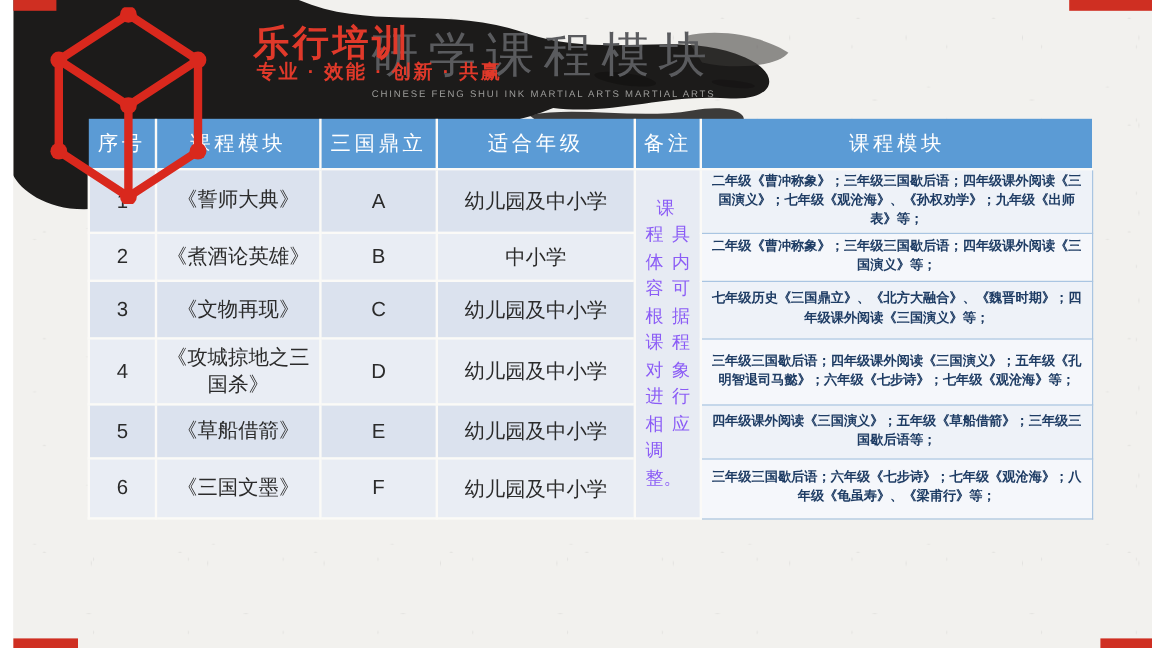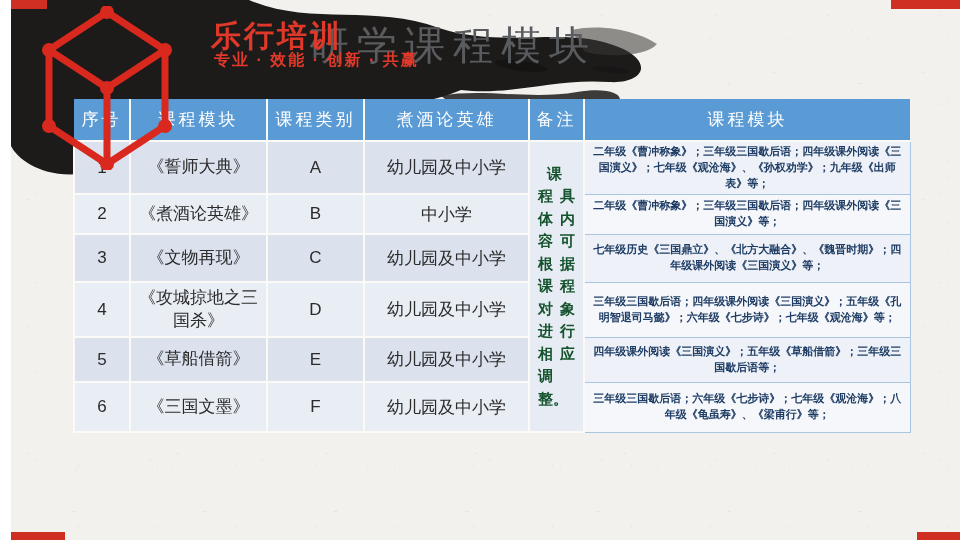--- a/index.html
+++ b/index.html
@@ -40,22 +40,22 @@
      color:#2b2b2b;font-size:17px;}
   tbody tr:nth-child(1){height:52px;}
   tbody tr:nth-child(2){height:40px;}
   tbody tr:nth-child(3){height:48px;}
   tbody tr:nth-child(4){height:55px;}
   tbody tr:nth-child(5){height:45px;}
   tbody tr:nth-child(6){height:50px;}
   tr.odd  td.stripe{background:#dbe2ee;}
   tr.even td.stripe{background:#e9edf4;}
   td.remark{background:#e7ebf3;padding:0;}
-  .remark-text{width:37px;margin:0 auto;font-size:15px;line-height:1.5;color:#14532d;
-     text-align:justify;text-indent:9px;word-break:break-all;font-weight:bold;}
+  .remark-text{width:37px;margin:0 auto;font-size:15px;line-height:1.5;color:#8b5cf6;
+     text-align:justify;text-indent:9px;word-break:break-all;}
   td.guide{border:1px solid #a9c5e2;color:#1e3c64;font-size:11px;font-weight:600;
      line-height:1.45;padding:2px 7px;}
   tr.odd  td.guide{background:#eef2f8;text-align:center;}
   tr.even td.guide{background:#f5f7fb;}
   .module-cell{line-height:1.35;}
 
   .footer-note{position:absolute;left:76px;top:443px;z-index:2;
      font-size:14px;font-weight:700;color:#3a3a3a;letter-spacing:.5px;}
 </style>
 </head>
@@ -95,38 +95,39 @@
       <circle cx="8" cy="120" r="7"></circle>
         <circle cx="8" cy="44" r="7"></circle>
       <circle cx="66" cy="82" r="7"></circle>
     </g>
   </svg>
   <div class="brand">乐行培训</div>
   <div class="slogan">专业 · 效能 · 创新 · 共赢</div>
 
   <div class="title-wrap">
     <div class="title">研学课程模块</div>
+    <div class="subtitle">CHINESE FENG SHUI INK MARTIAL ARTS MARTIAL ARTS</div>
   </div>
 
   <div class="table-wrap">
     <table>
       <colgroup>
         <col style="width:56px">
           <col style="width:137px">
           <col style="width:97px">
         <col style="width:165px">
           <col style="width:55px">
           <col style="width:326px">
       </colgroup>
       <thead>
         <tr>
           <th>序号</th>
           <th>课程模块</th>
-          <th>课程类别</th>
-          <th>煮酒论英雄</th>
+          <th>三国鼎立</th>
+          <th>适合年级</th>
           <th>备注</th>
           <th>课程模块</th>
         </tr>
       </thead>
       <tbody>
         <tr class="odd">
           <td class="stripe">1</td>
           <td class="stripe module-cell">《誓师大典》</td>
           <td class="stripe">A</td>
           <td class="stripe">幼儿园及中小学</td>

